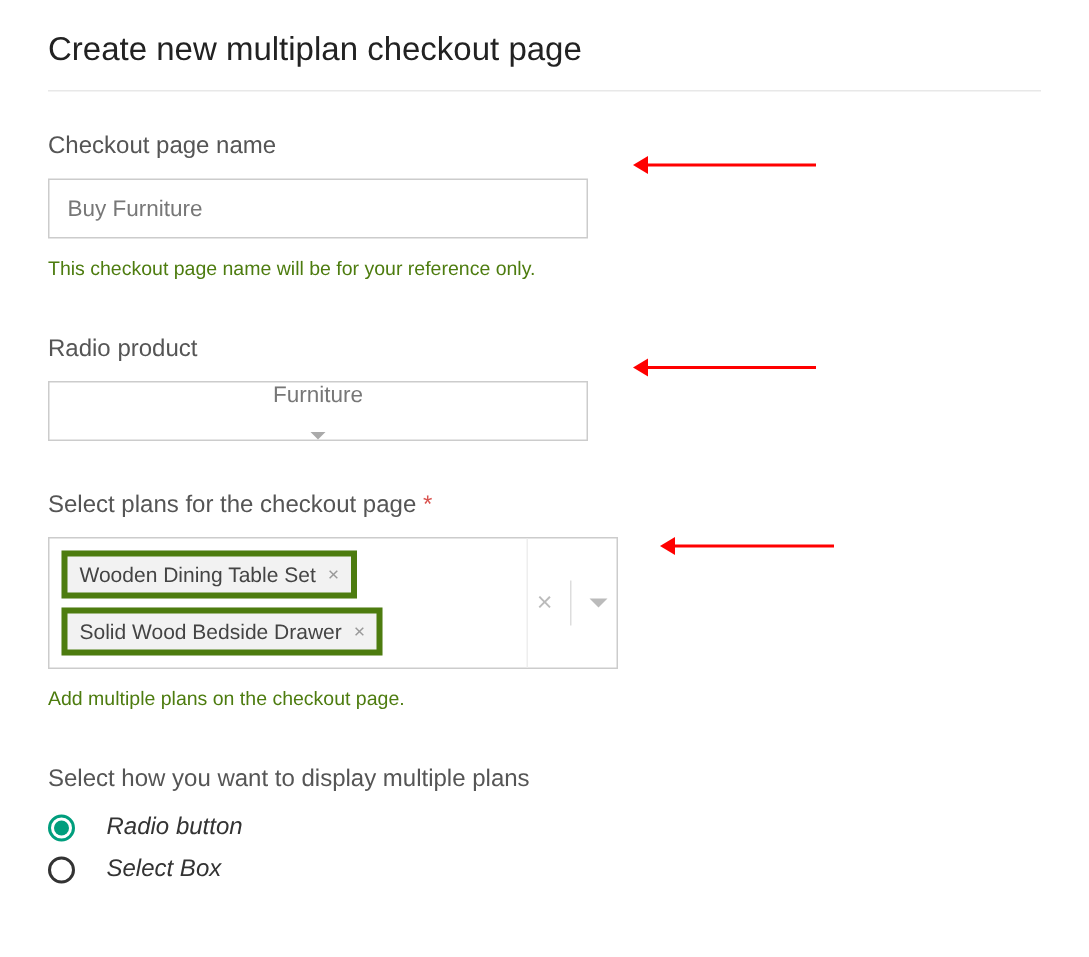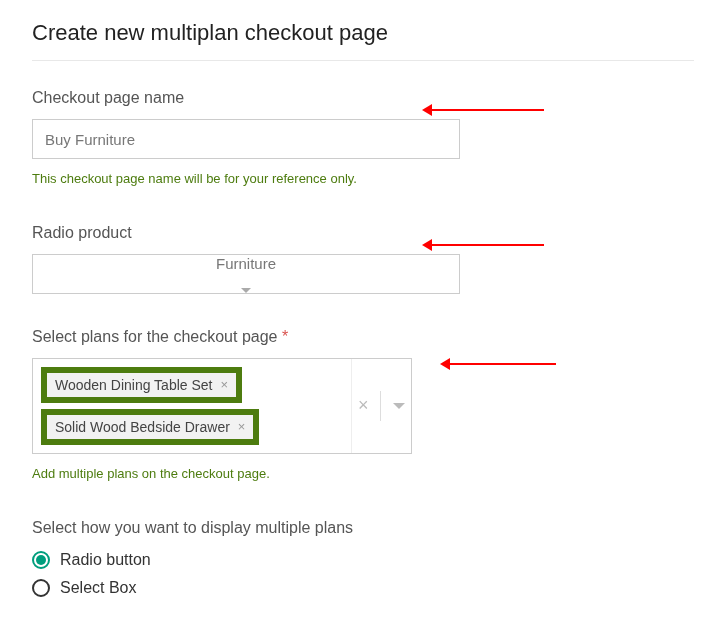--- a/index.html
+++ b/index.html
@@ -20,21 +20,21 @@
     }
     .field-block { margin-bottom: 34px; position: relative; }
     .field-label {
       font-size: 16px;
       color: #555;
       font-weight: 400;
       margin-bottom: 12px;
     }
     .req { color: #d9534f; }
     .text-input, .select-box {
-      width: 428px;
+      width: 360px;
       height: 40px;
       border: 1px solid #ccc;
       padding: 0 12px;
       font-size: 15px;
       color: #777;
       background: #fff;
     }
     .select-wrap {
       position: relative;
       width: 360px;
@@ -69,21 +69,21 @@
     .ms-tags {
       flex: 1;
       display: flex;
       flex-direction: column;
       align-items: flex-start;
       gap: 6px;
       padding: 8px;
     }
     .tag {
       background: #f2f2f2;
-      border: 6px solid #4d7c0f;
+      border: 4px solid #4d7c0f;
       padding: 4px 8px;
       font-size: 14px;
       color: #444;
       display: inline-flex;
       align-items: center;
       gap: 8px;
     }
     .tag-x {
       color: #999;
       font-size: 13px;
@@ -107,23 +107,24 @@
       border-left: 6px solid transparent;
       border-right: 6px solid transparent;
       border-top: 6px solid #bbb;
       cursor: pointer;
     }
 
     .radio-group { margin-top: 14px; }
     .radio-row {
       display: flex;
       align-items: flex-end;
-      gap: 10px;
+      gap: 21px;
       margin-bottom: 10px;
       cursor: pointer;
+      font-style: italic;
     }
     .radio-outer {
       width: 18px; height: 18px;
       border: 2px solid #333;
       border-radius: 50%;
       display: flex;
       align-items: center;
       justify-content: center;
     }
     .radio-outer.selected { border-color: #009e7d; }

